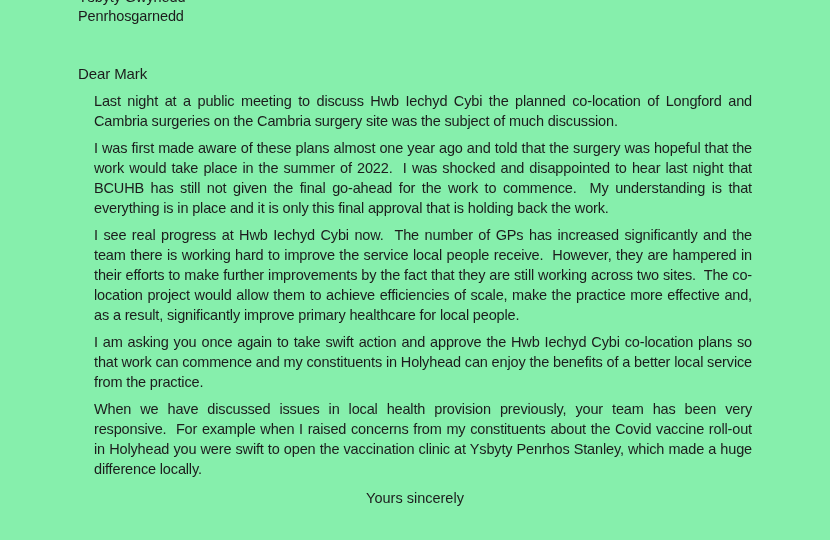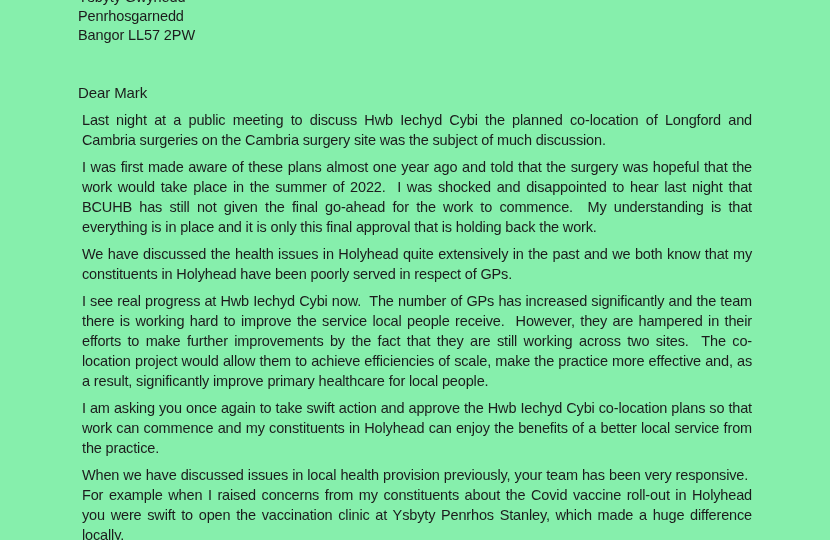--- a/index.html
+++ b/index.html
@@ -30,21 +30,21 @@
   .address div {
     white-space: nowrap;
   }
   .salutation {
     margin: 38px 0 7px 0;
     font-size: 15px;
     line-height: 20px;
     letter-spacing: -0.1px;
   }
   p.body-para {
-    margin: 0 0 7px 4px;
+    margin: 0 0 7px 16px;
     font-size: 14.5px;
     line-height: 20px;
     letter-spacing: -0.15px;
     text-align: justify;
     text-justify: inter-word;
   }
   .closing {
     margin: 9px 0 0 0;
     font-size: 14.5px;
     line-height: 20px;
@@ -53,28 +53,26 @@
 </style>
 </head>
 <body>
 
 <div class="page">
   <div class="content">
 
     <div class="address">
       <div>Ysbyty Gwynedd</div>
       <div>Penrhosgarnedd</div>
-      <div>Bangor LL57 2PW</div>
     </div>
 
     <p class="salutation">Dear Mark</p>
 
     <p class="body-para">Last night at a public meeting to discuss Hwb Iechyd Cybi the planned co-location of Longford and Cambria surgeries on the Cambria surgery site was the subject of much discussion.</p>
     <p class="body-para">I was first made aware of these plans almost one year ago and told that the surgery was hopeful that the work would take place in the summer of 2022.&nbsp; I was shocked and disappointed to hear last night that BCUHB has still not given the final go-ahead for the work to commence.&nbsp; My understanding is that everything is in place and it is only this final approval that is holding back the work.</p>
-    <p class="body-para">We have discussed the health issues in Holyhead quite extensively in the past and we both know that my constituents in Holyhead have been poorly served in respect of GPs.</p>
     <p class="body-para">I see real progress at Hwb Iechyd Cybi now.&nbsp; The number of GPs has increased significantly and the team there is working hard to improve the service local people receive.&nbsp; However, they are hampered in their efforts to make further improvements by the fact that they are still working across two sites.&nbsp; The co-location project would allow them to achieve efficiencies of scale, make the practice more effective and, as a result, significantly improve primary healthcare for local people.</p>
     <p class="body-para">I am asking you once again to take swift action and approve the Hwb Iechyd Cybi co-location plans so that work can commence and my constituents in Holyhead can enjoy the benefits of a better local service from the practice.</p>
     <p class="body-para">When we have discussed issues in local health provision previously, your team has been very responsive.&nbsp; For example when I raised concerns from my constituents about the Covid vaccine roll-out in Holyhead you were swift to open the vaccination clinic at Ysbyty Penrhos Stanley, which made a huge difference locally.</p>
 
     <p class="closing">Yours sincerely</p>
 
   </div>
 </div>
 
 </body></html>

